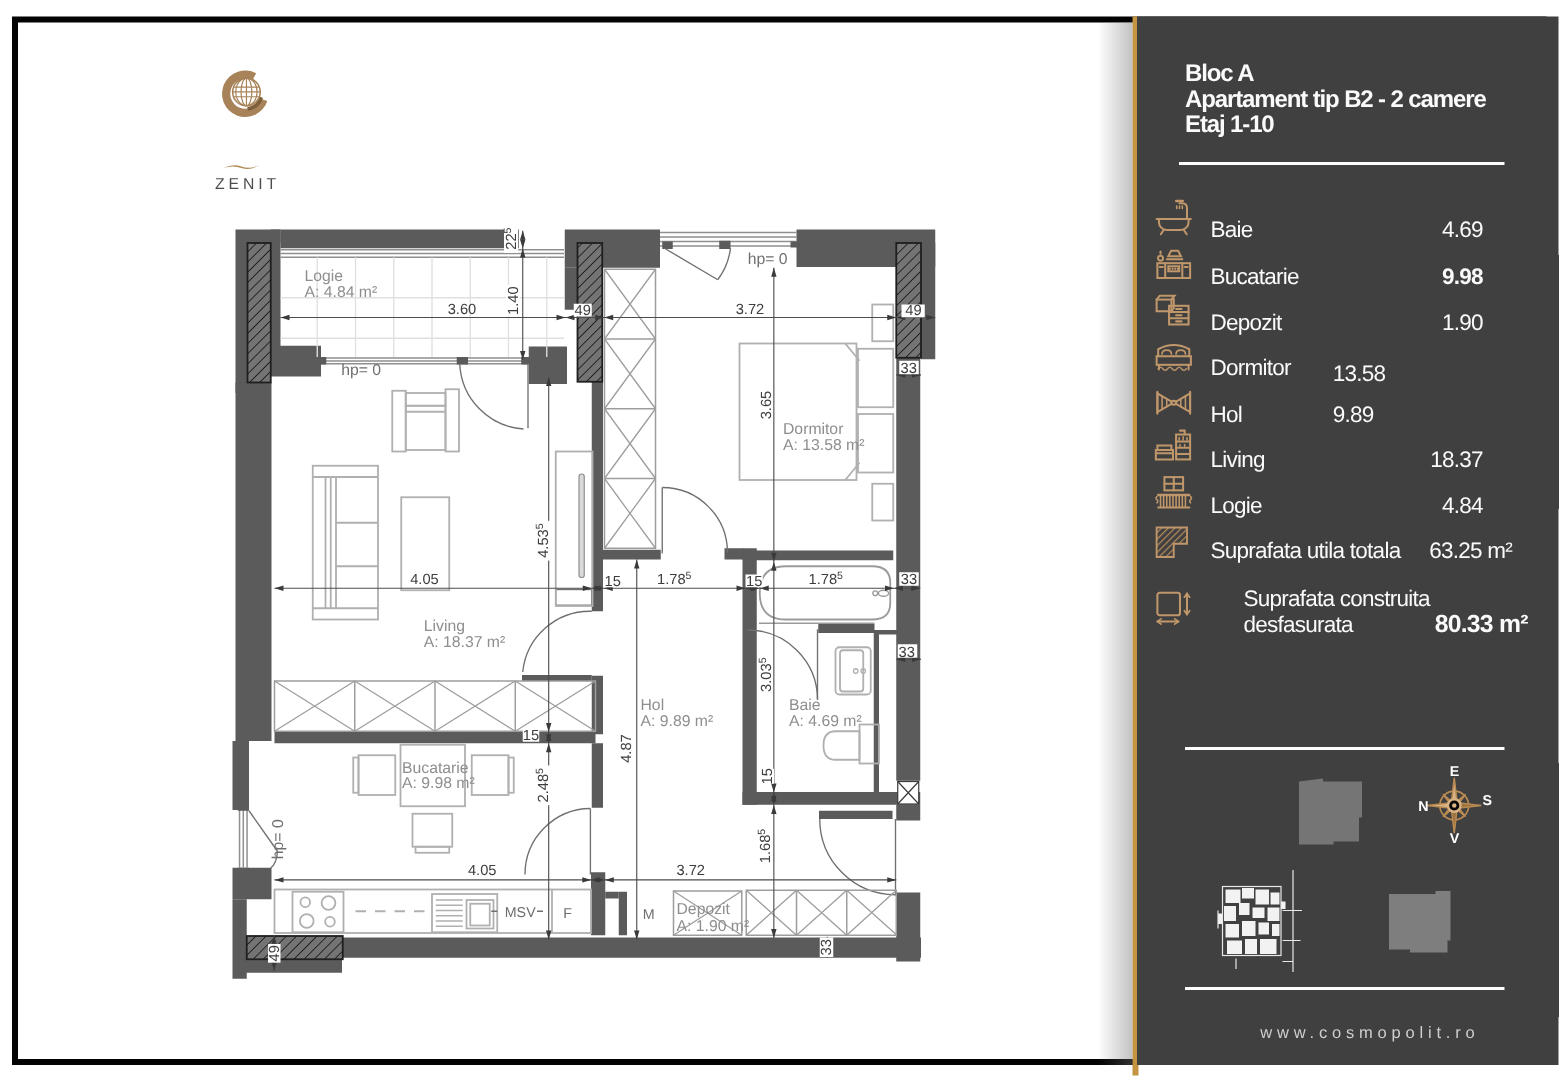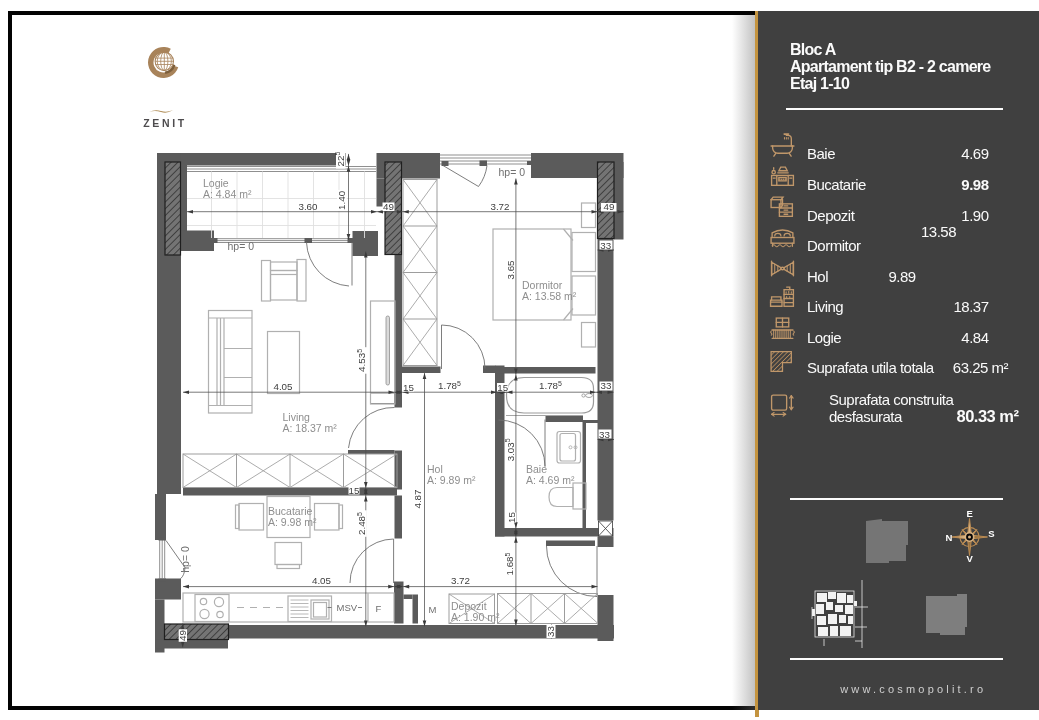--- a/index.html
+++ b/index.html
@@ -25,21 +25,21 @@
       <line x1="8.1" y1="15.3" x2="26.5" y2="15.3"></line>
       <line x1="8.7" y1="18.5" x2="25.9" y2="18.5"></line>
     </g>
   </svg>
 
 
   <svg class="abs" style="left:88px;top:68px;" width="26" height="7" viewBox="0 0 26 7">
     <path d="M1,4 Q7,1 13,3 Q19,5 25,2 Q19,6 13,4 Q7,2 1,4 Z" fill="#b08d57"></path>
   </svg>
 
-  <div class="abs" style="left:0;top:77px;width:210px;text-align:center;font-size:10.5px;font-weight:bold;letter-spacing:2.6px;color:#4e4c4e;">ZENIT</div>
+  <div class="abs" style="left:0;top:77px;width:210px;text-align:center;font-size:10.5px;font-weight:normal;letter-spacing:2.6px;color:#4e4c4e;">ZENIT</div>
 </div>
 
 <svg id="plan" class="abs" style="left:0;top:0;" width="1039" height="720" viewBox="0 0 1039 720">
   <defs>
     <pattern id="hatch" patternUnits="userSpaceOnUse" width="4.8" height="4.8" patternTransform="rotate(45)">
       <rect width="4.8" height="4.8" fill="#747474"></rect>
       <line x1="0" y1="0" x2="0" y2="4.8" stroke="#1d1d1d" stroke-width="1.2"></line>
     </pattern>
   </defs>
   <g fill="#5b5b5b" stroke="none">
@@ -526,21 +526,21 @@
     <div class="abs" style="left:131px;top:195.5px;width:100px;text-align:right;">1.90</div>
 
     <svg class="abs" style="left:11px;top:213px;" width="27" height="27" viewBox="0 0 26 26" fill="none" stroke="#c0976a" stroke-width="1.3" stroke-linecap="round">
       <path d="M3,13 V8.5 q10,-5.5 20,0 V13"></path>
       <path d="M5.5,11.5 q0,-2.5 3,-2.5 t3,2.5 M14.5,11.5 q0,-2.5 3,-2.5 t3,2.5" stroke-width="1.1"></path>
       <rect x="2" y="13" width="22" height="5.5"></rect>
       <path d="M3.5,18.5 v3 M22.5,18.5 v3"></path>
       <path d="M3,21 q1.5,-2 3,0 q1.5,2 3,0 q1.5,-2 3,0 q1.5,2 3,0 q1.5,-2 3,0 q1.5,2 3,0" stroke-width="1" opacity="0.9"></path>
     </svg>
     <div class="abs" style="left:49.5px;top:226px;">Dormitor</div>
-    <div class="abs" style="left:131px;top:212px;width:100px;text-align:center;">13.58</div>
+    <div class="abs" style="left:131px;top:230px;width:100px;text-align:left;">13.58</div>
 
     <svg class="abs" style="left:11px;top:243.5px;" width="27" height="27" viewBox="0 0 26 26" fill="none" stroke="#c0976a" stroke-width="1.3" stroke-linecap="round">
       <path d="M2.5,6 v14 M23.5,6 v14"></path>
       <path d="M2.5,7 L11.5,12.2 V13.8 L2.5,19 Z M23.5,7 L14.5,12.2 V13.8 L23.5,19 Z"></path>
       <path d="M5.5,8.7 v8.6 M8.5,10.4 v5.2 M20.5,8.7 v8.6 M17.5,10.4 v5.2" stroke-width="1"></path>
       <ellipse cx="13" cy="13" rx="1.6" ry="1.2"></ellipse>
     </svg>
     <div class="abs" style="left:49.5px;top:256.5px;">Hol</div>
     <div class="abs" style="left:131px;top:256.5px;width:100px;text-align:left;">9.89</div>
 

